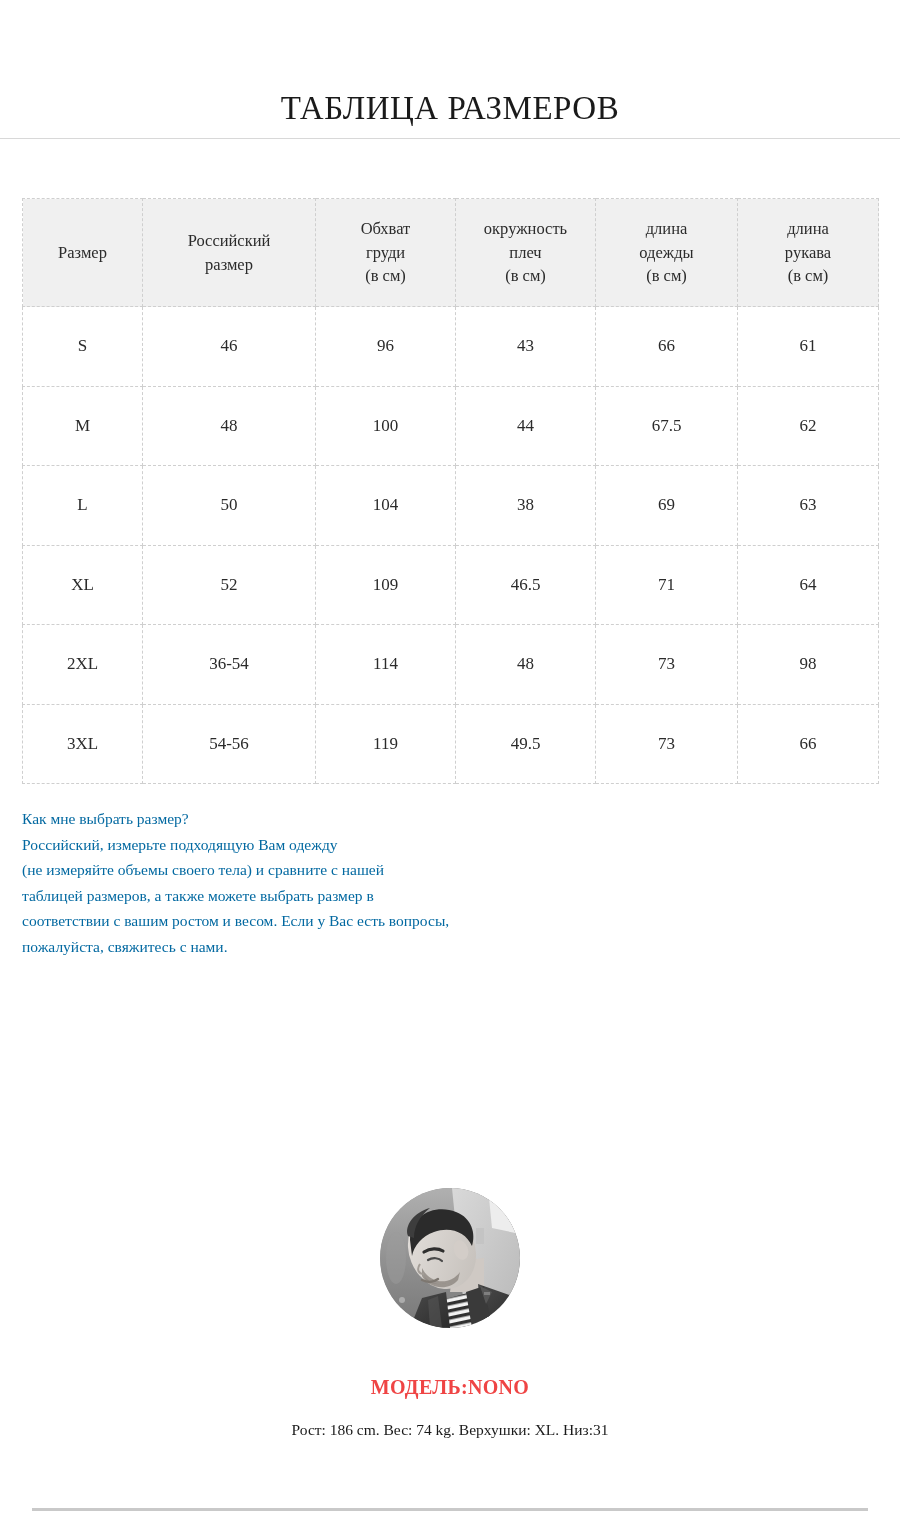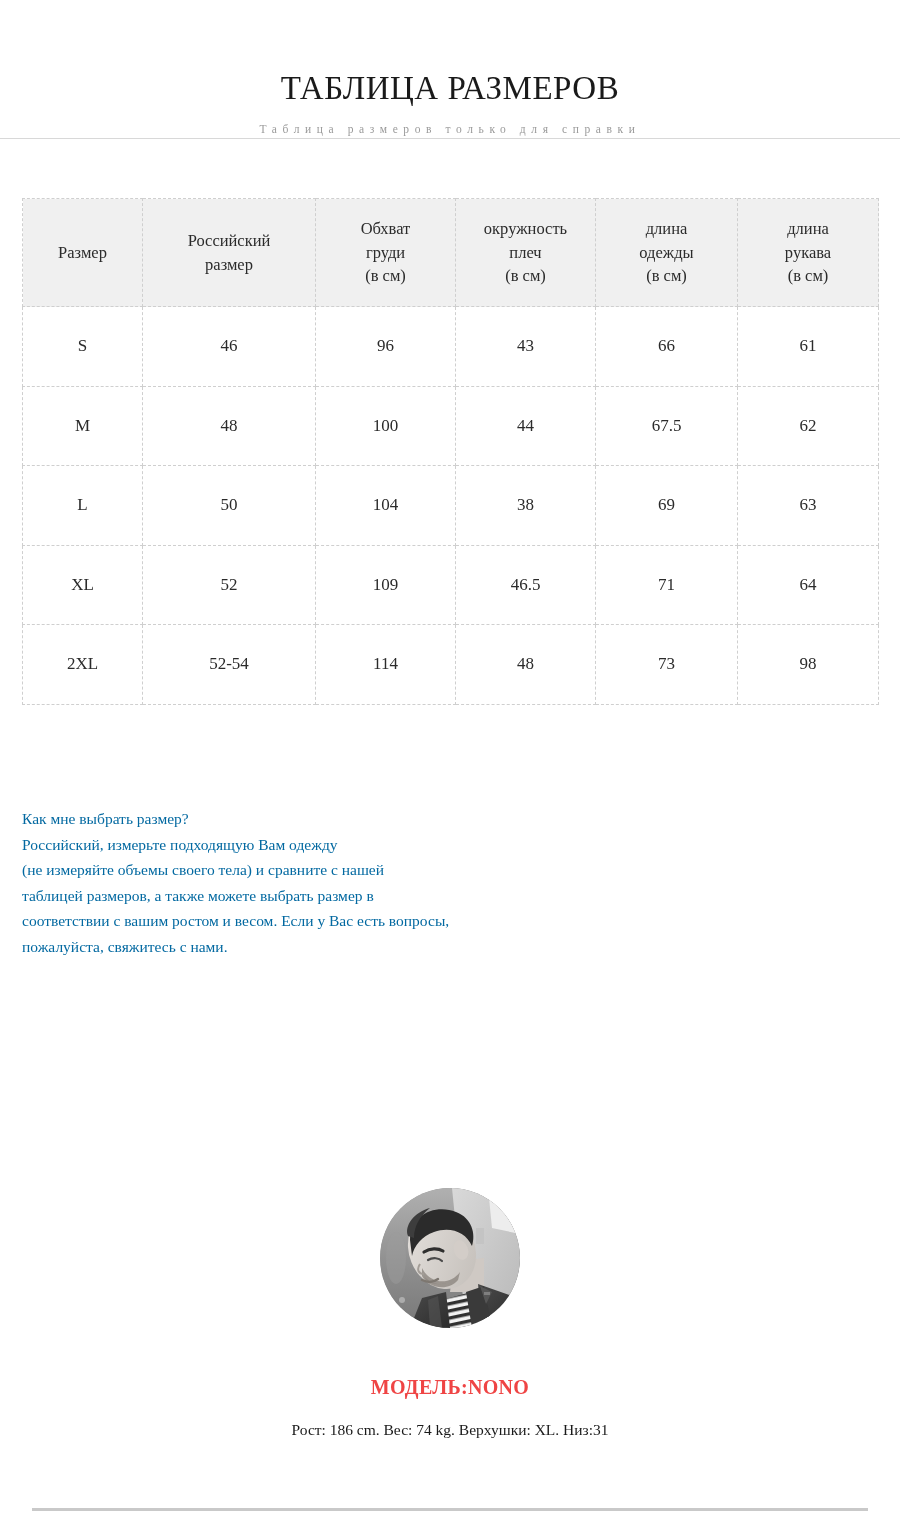--- a/index.html
+++ b/index.html
@@ -13,21 +13,21 @@
     height: 1530px;
     position: relative;
     font-family: "Liberation Serif", "DejaVu Serif", serif;
     color: #333333;
     overflow: hidden;
   }
 
   
   .header-block {
     position: relative;
-    padding-top: 72px;
+    padding-top: 92px;
   }
   .title-rule {
     position: absolute;
     left: 0;
     right: 0;
     top: 138px;
     height: 1px;
     background: #d8d8d8;
   }
   .chart-title {
@@ -147,21 +147,20 @@
     height: 3px;
     background: #c9c9c9;
   }
 </style>
 </head>
 <body>
 
 <div class="header-block">
   <div class="title-rule"></div>
   <h1 class="chart-title">ТАБЛИЦА РАЗМЕРОВ</h1>
-  <p class="chart-subtitle">Таблица размеров только для справки</p>
 </div>
 
 <div class="table-wrap">
   <table class="size-table">
     <colgroup>
       <col class="c0">
         <col class="c1">
         <col class="c2">
         <col class="c3">
         <col class="c4">
@@ -226,25 +225,33 @@
       <tr>
         <td>XL</td>
         <td>52</td>
         <td>109</td>
         <td>46.5</td>
         <td>71</td>
         <td>64</td>
       </tr>
       <tr>
         <td>2XL</td>
-        <td>52-54</td>
+        <td>36-54</td>
         <td>114</td>
         <td>48</td>
         <td>73</td>
         <td>98</td>
+      </tr>
+      <tr>
+        <td>3XL</td>
+        <td>54-56</td>
+        <td>119</td>
+        <td>49.5</td>
+        <td>73</td>
+        <td>66</td>
       </tr>
     </tbody>
   </table>
 </div>
 
 <div class="note">
   <div>Как мне выбрать размер?</div>
   <div>Российский, измерьте подходящую Вам одежду</div>
   <div>(не измеряйте объемы своего тела) и сравните с нашей</div>
   <div>таблицей размеров, а также можете выбрать размер в</div>

